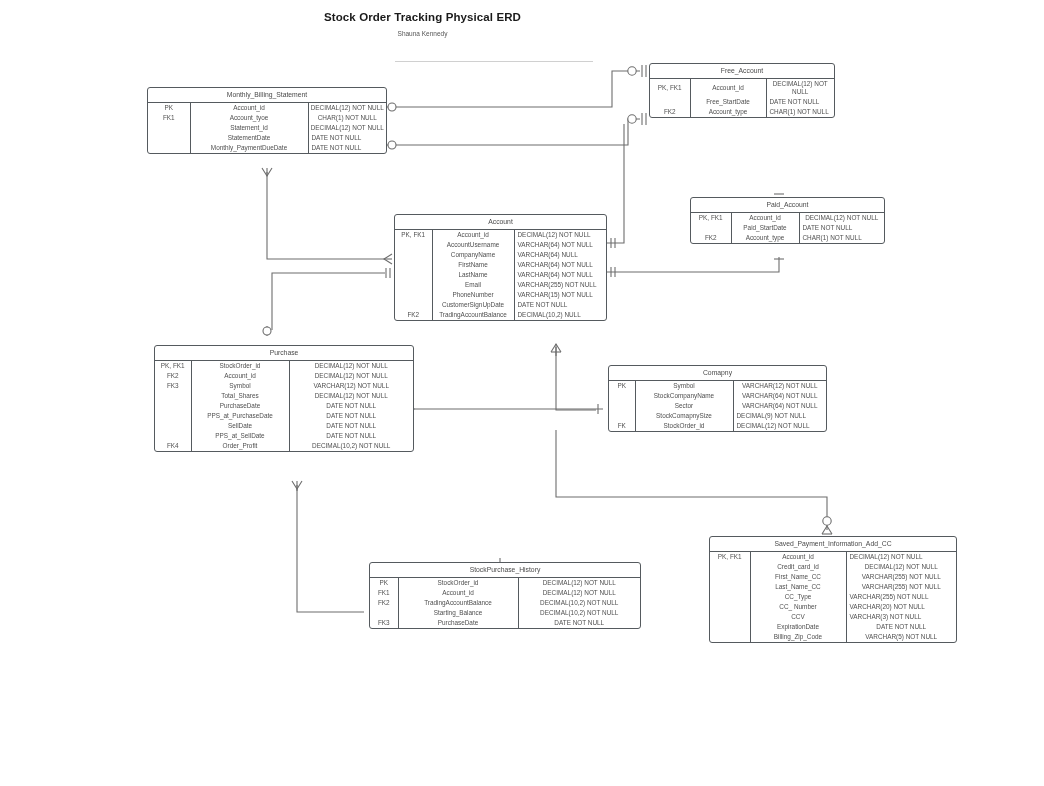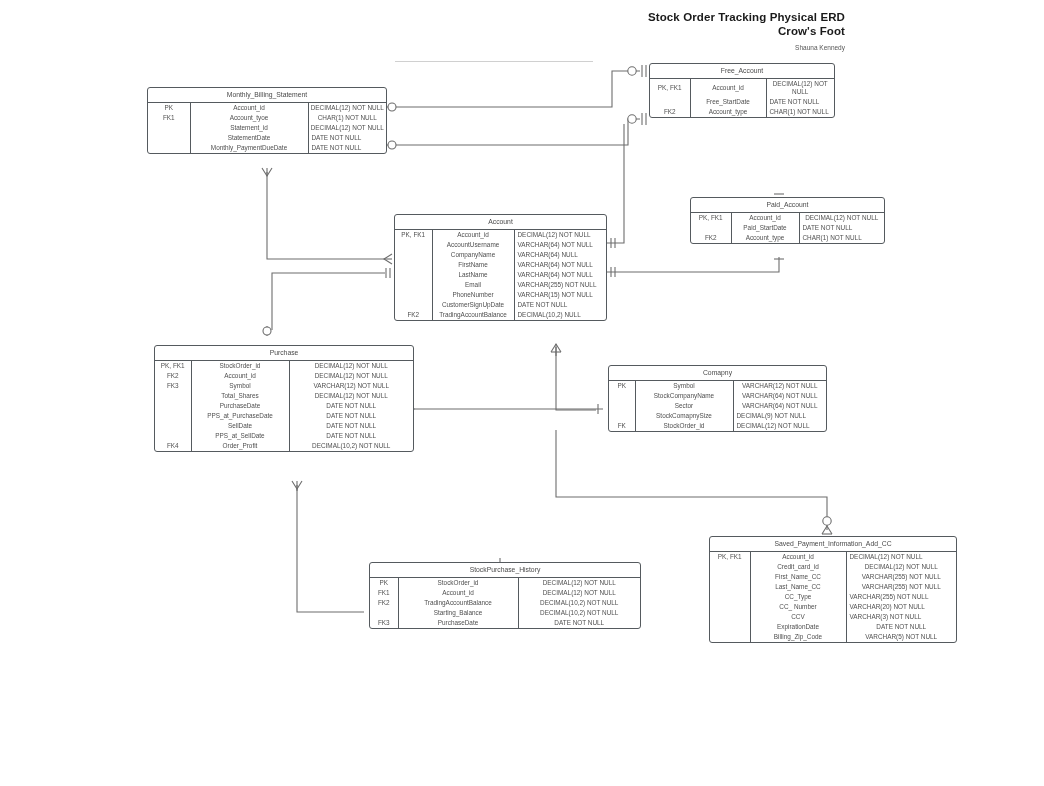--- a/index.html
+++ b/index.html
@@ -15,21 +15,21 @@
     color: #3c3c3c;
     overflow: hidden;
   }
 
   
   #title-block {
     position: absolute;
     left: 0;
     top: 10px;
     width: 845px;
-    text-align: right;
+    text-align: center;
   }
   #doc-title {
     font-size: 11.5px;
     font-weight: bold;
     color: #1a1a1a;
     line-height: 14px;
     letter-spacing: 0.1px;
   }
   #doc-subtitle {
     font-size: 11.5px;
@@ -123,21 +123,20 @@
   #entity-purchase                 { left: 154px; top: 345px; width: 260px; }
   #entity-comapny                  { left: 608px; top: 365px; width: 219px; }
   #entity-stockpurchase-history    { left: 369px; top: 562px; width: 272px; }
   #entity-saved-payment            { left: 709px; top: 536px; width: 248px; }
 </style>
 </head>
 <body>
 
 <div id="title-block">
   <div id="doc-title">Stock Order Tracking Physical ERD</div>
-  <div id="doc-subtitle">Crow's Foot</div>
   <div id="doc-author">Shauna Kennedy</div>
 </div>
 <div id="title-rule"></div>
 
 <svg id="connector-layer" width="1044" height="786" viewBox="0 0 1044 786">
   <g stroke="#6d6d6d" stroke-width="1.1" fill="none" shape-rendering="geometricPrecision">
 
     <path d="M387,107 L612,107 L612,71 L640,71"></path>
 
     <path d="M387,145 L628,145 L628,119 L640,119"></path>

